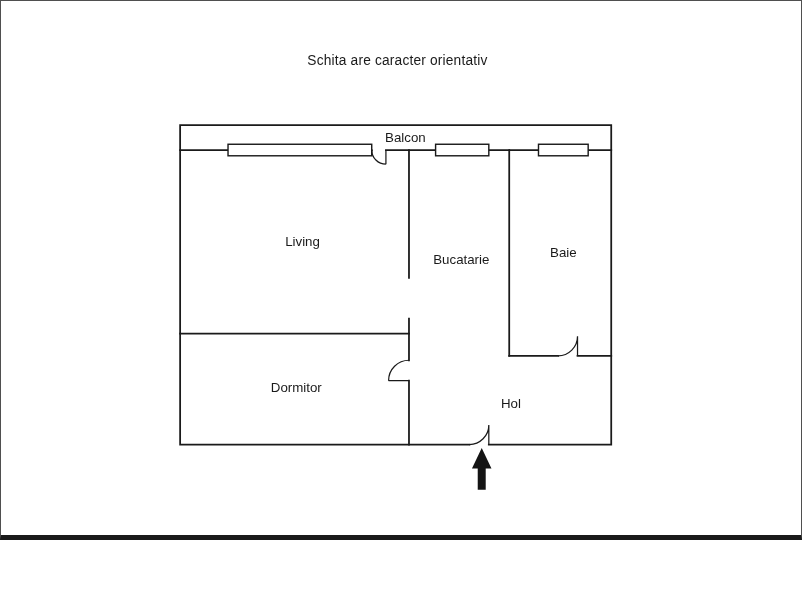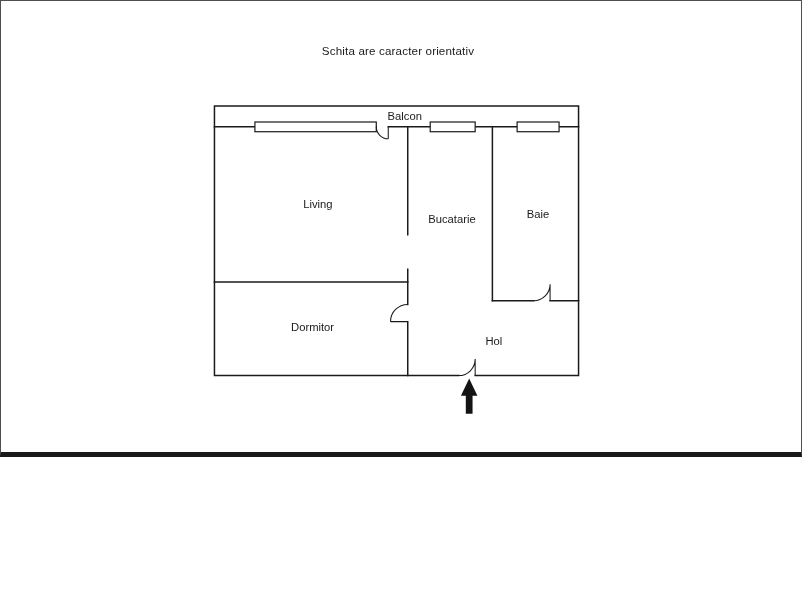--- a/index.html
+++ b/index.html
@@ -2,21 +2,21 @@
 <html style="--wall: #1a1a1a; --text: #1a1a1a; --background: #ffffff; --frame: #4f4f4f; --arrow: #141414;"><head>
 <meta charset="utf-8">
 <style>
   * { margin: 0; padding: 0; box-sizing: border-box; }
   html, body { background: #ffffff; }
   body { font-family: "Liberation Sans", sans-serif; }
 
   .page {
     position: relative;
     width: 802px;
-    height: 457px;
+    height: 540px;
     background: var(--background, #ffffff);
     border: 1px solid var(--frame, #4f4f4f);
     border-bottom: 5px solid var(--wall, #1a1a1a);
     overflow: hidden;
   }
 
   .plan-svg { display: block; width: 100%; height: 100%; }
 
   .plan-svg text {
     font-family: "Liberation Sans", sans-serif;

